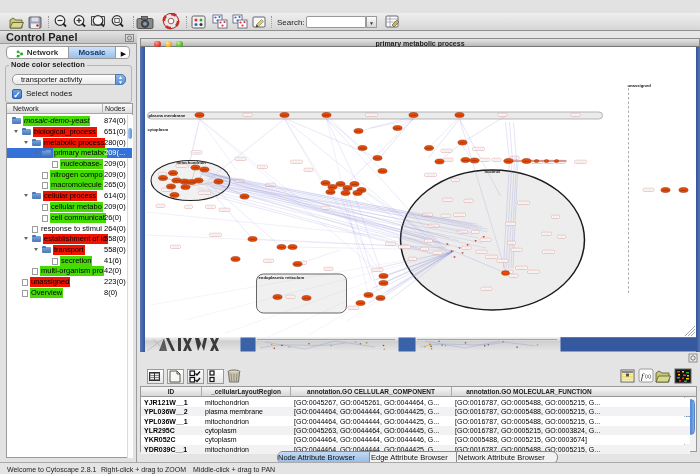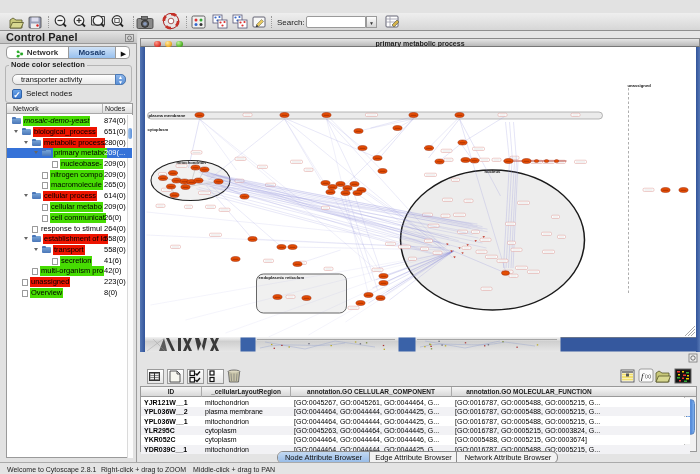--- a/index.html
+++ b/index.html
@@ -72,21 +72,21 @@
 #dpanel-hdr { position:absolute; left:0; top:0; width:562px; height:12px;
   background:linear-gradient(#e3e3e3,#c3c3c3); border-top:1px solid #999; border-bottom:1px solid #9a9a9a;
   font-size:7.5px; font-weight:bold; color:#222; line-height:11px; padding-left:5px; }
 .dbtn { position:absolute; top:17px; width:17px; height:15px; background:linear-gradient(#fff,#e6e6e6); border:1px solid #9a9a9a; }
 #dtable { position:absolute; left:2px; top:34px; width:557px; height:66px; background:#fff; border:1px solid #999; }
 #dthdr { position:absolute; left:0; top:0; width:555px; height:10px; background:linear-gradient(#f6f6f6,#d8d8d8); border-bottom:1px solid #999; }
 .dth { position:absolute; top:0; height:10px; font-size:6.5px; font-weight:bold; color:#222; text-align:center; line-height:10px; border-right:1px solid #aaa; overflow:hidden; }
 .dtr { position:absolute; left:0; width:549px; height:9.3px; font-size:7px; line-height:9.3px; white-space:nowrap; }
 .dtd { position:absolute; top:0; height:9.3px; overflow:hidden; color:#000; }
 #dtabs { position:absolute; left:139px; top:99px; width:281px; height:13px; background:#f2f2f2; border:1px solid #8a8a8a; border-radius:6px; overflow:hidden; font-size:7.5px; color:#111; }
-.dtab { position:absolute; top:0; height:13px; line-height:12px; text-align:center; }
+.dtab { position:absolute; top:0; height:13px; line-height:12px; }
 
 
 #statusbar { position:absolute; left:0; top:462px; width:700px; height:12px; background:#e4e4e4; border-top:1px solid #aaa; font-size:7px; color:#222; }
 #statusbar span { position:absolute; top:3px; }
 </style>
 </head>
 <body>
 <div id="app">
 
 

